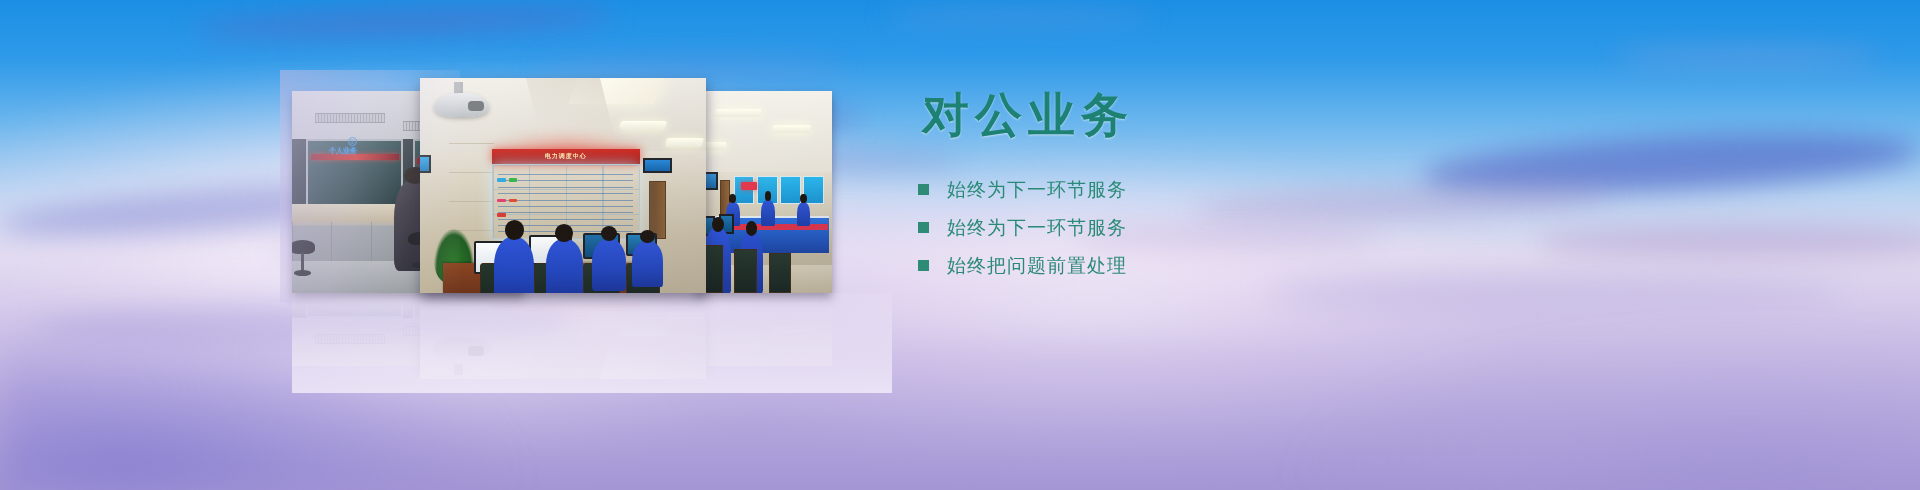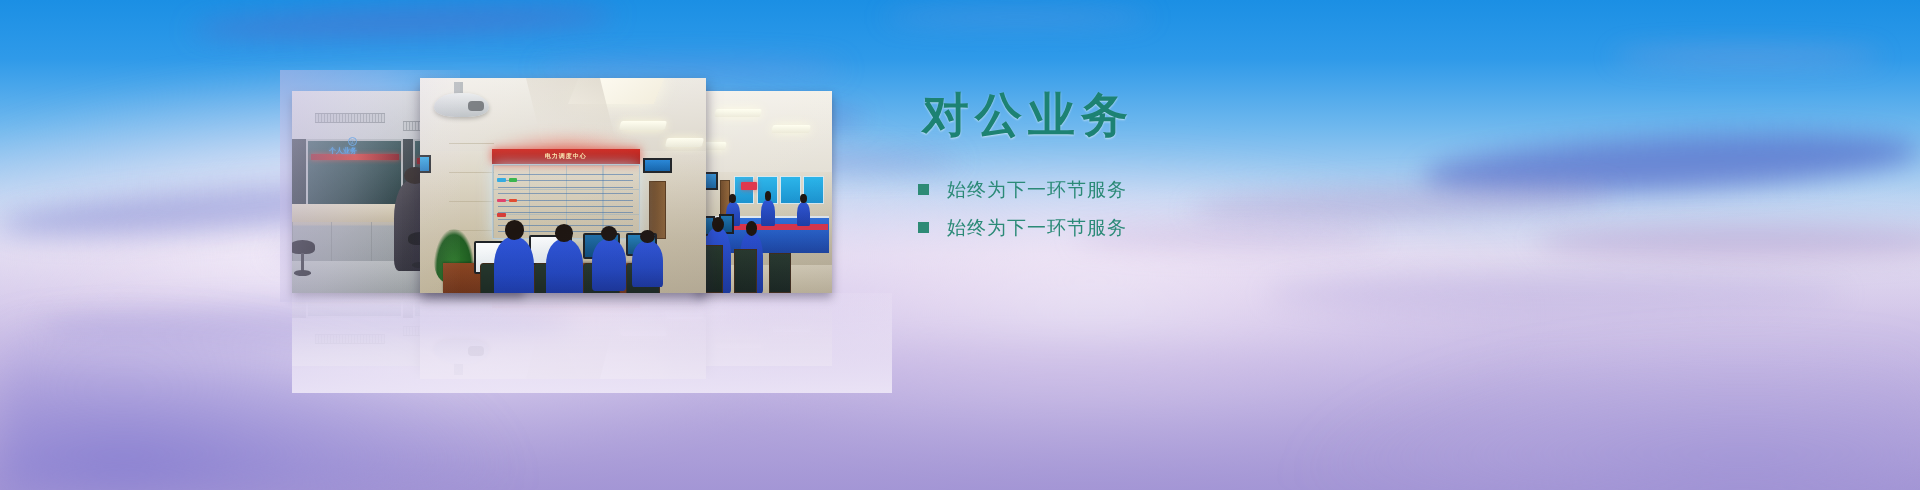--- a/index.html
+++ b/index.html
@@ -783,16 +783,20 @@
     <div class="headline">对公业务</div>
     <ul class="bullet-list">
       <li class="bullet-item">
         <span class="bullet-mark"></span>
         <span class="bullet-text">始终为下一环节服务</span>
       </li>
       <li class="bullet-item">
         <span class="bullet-mark"></span>
         <span class="bullet-text">始终为下一环节服务</span>
       </li>
+      <li class="bullet-item">
+        <span class="bullet-mark"></span>
+        <span class="bullet-text">始终把问题前置处理</span>
+      </li>
     </ul>
   </div>
 
 </div>
 
 </body></html>

